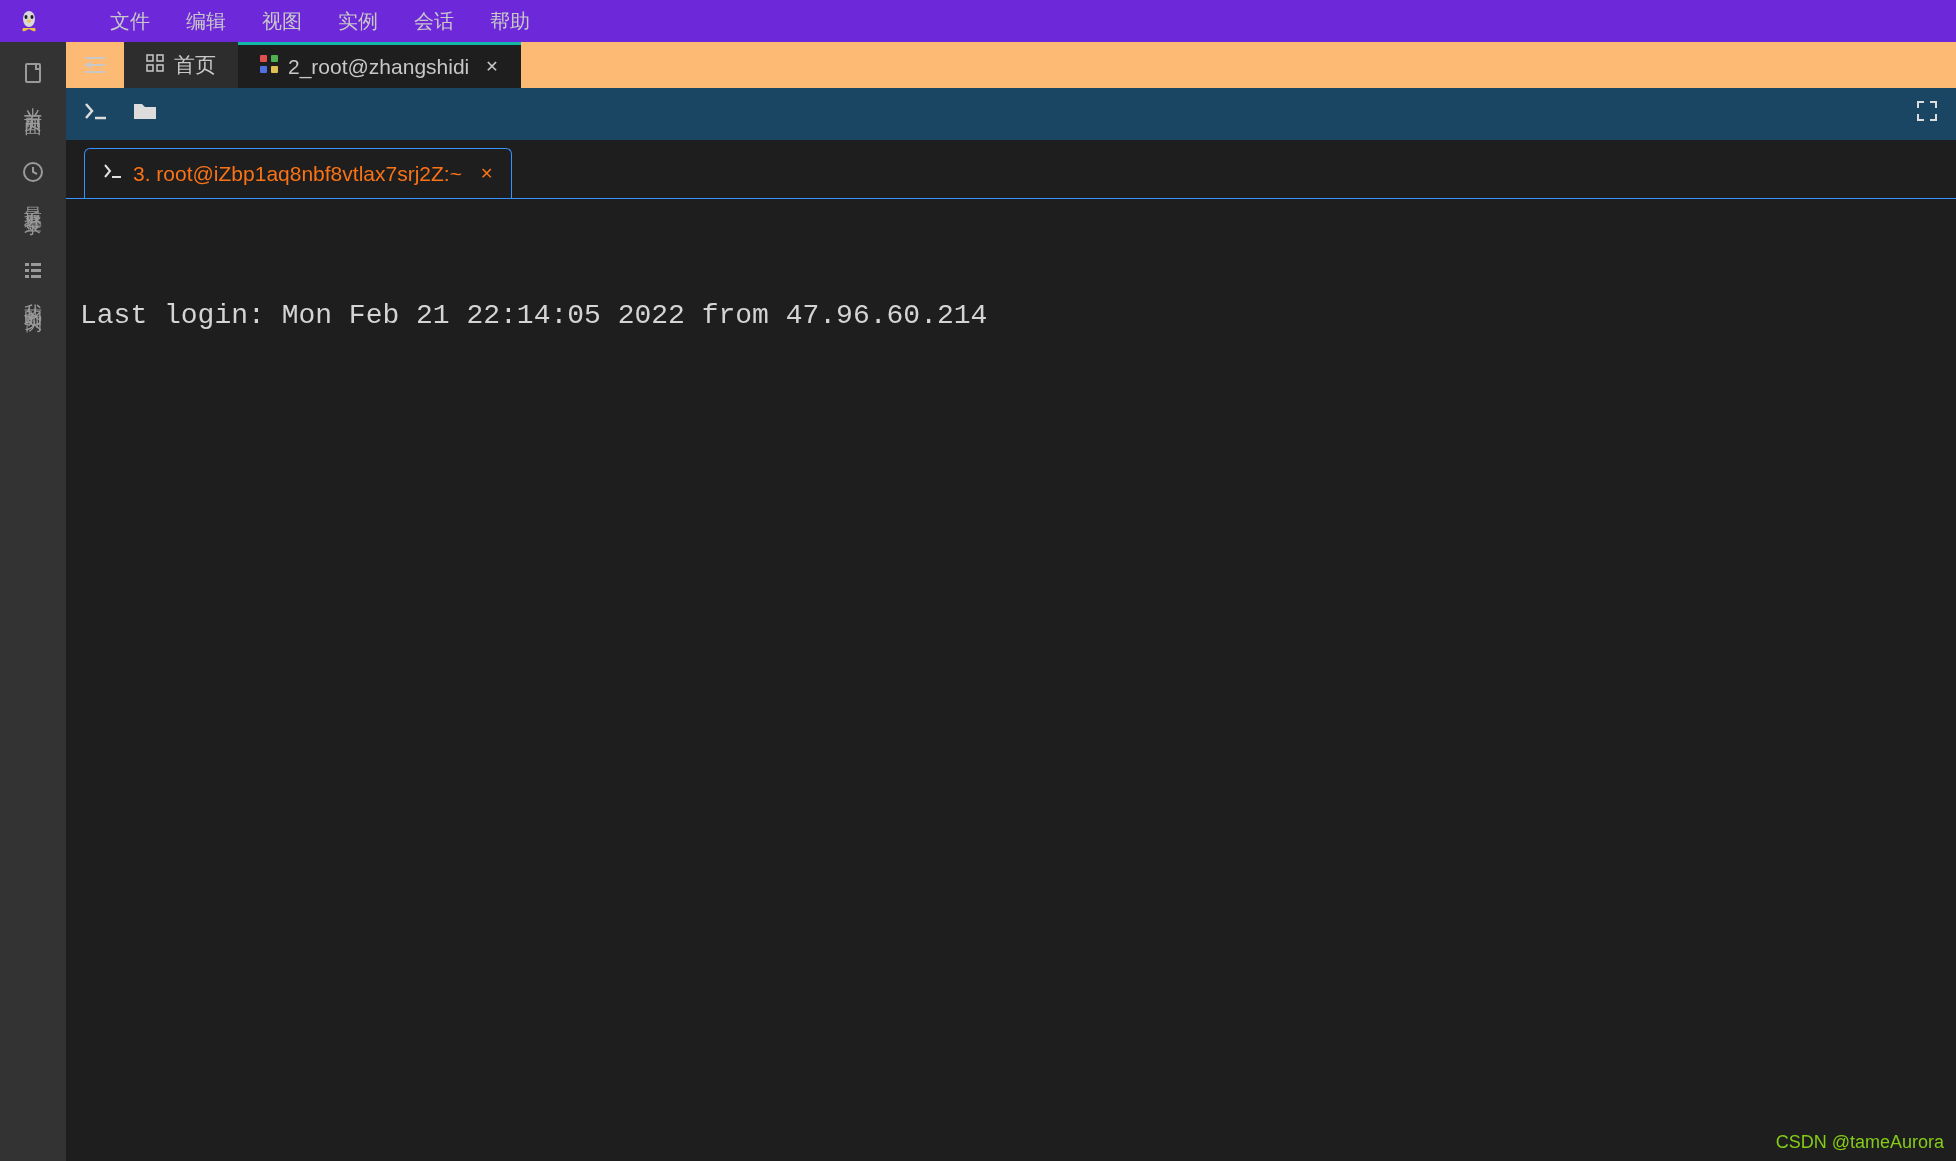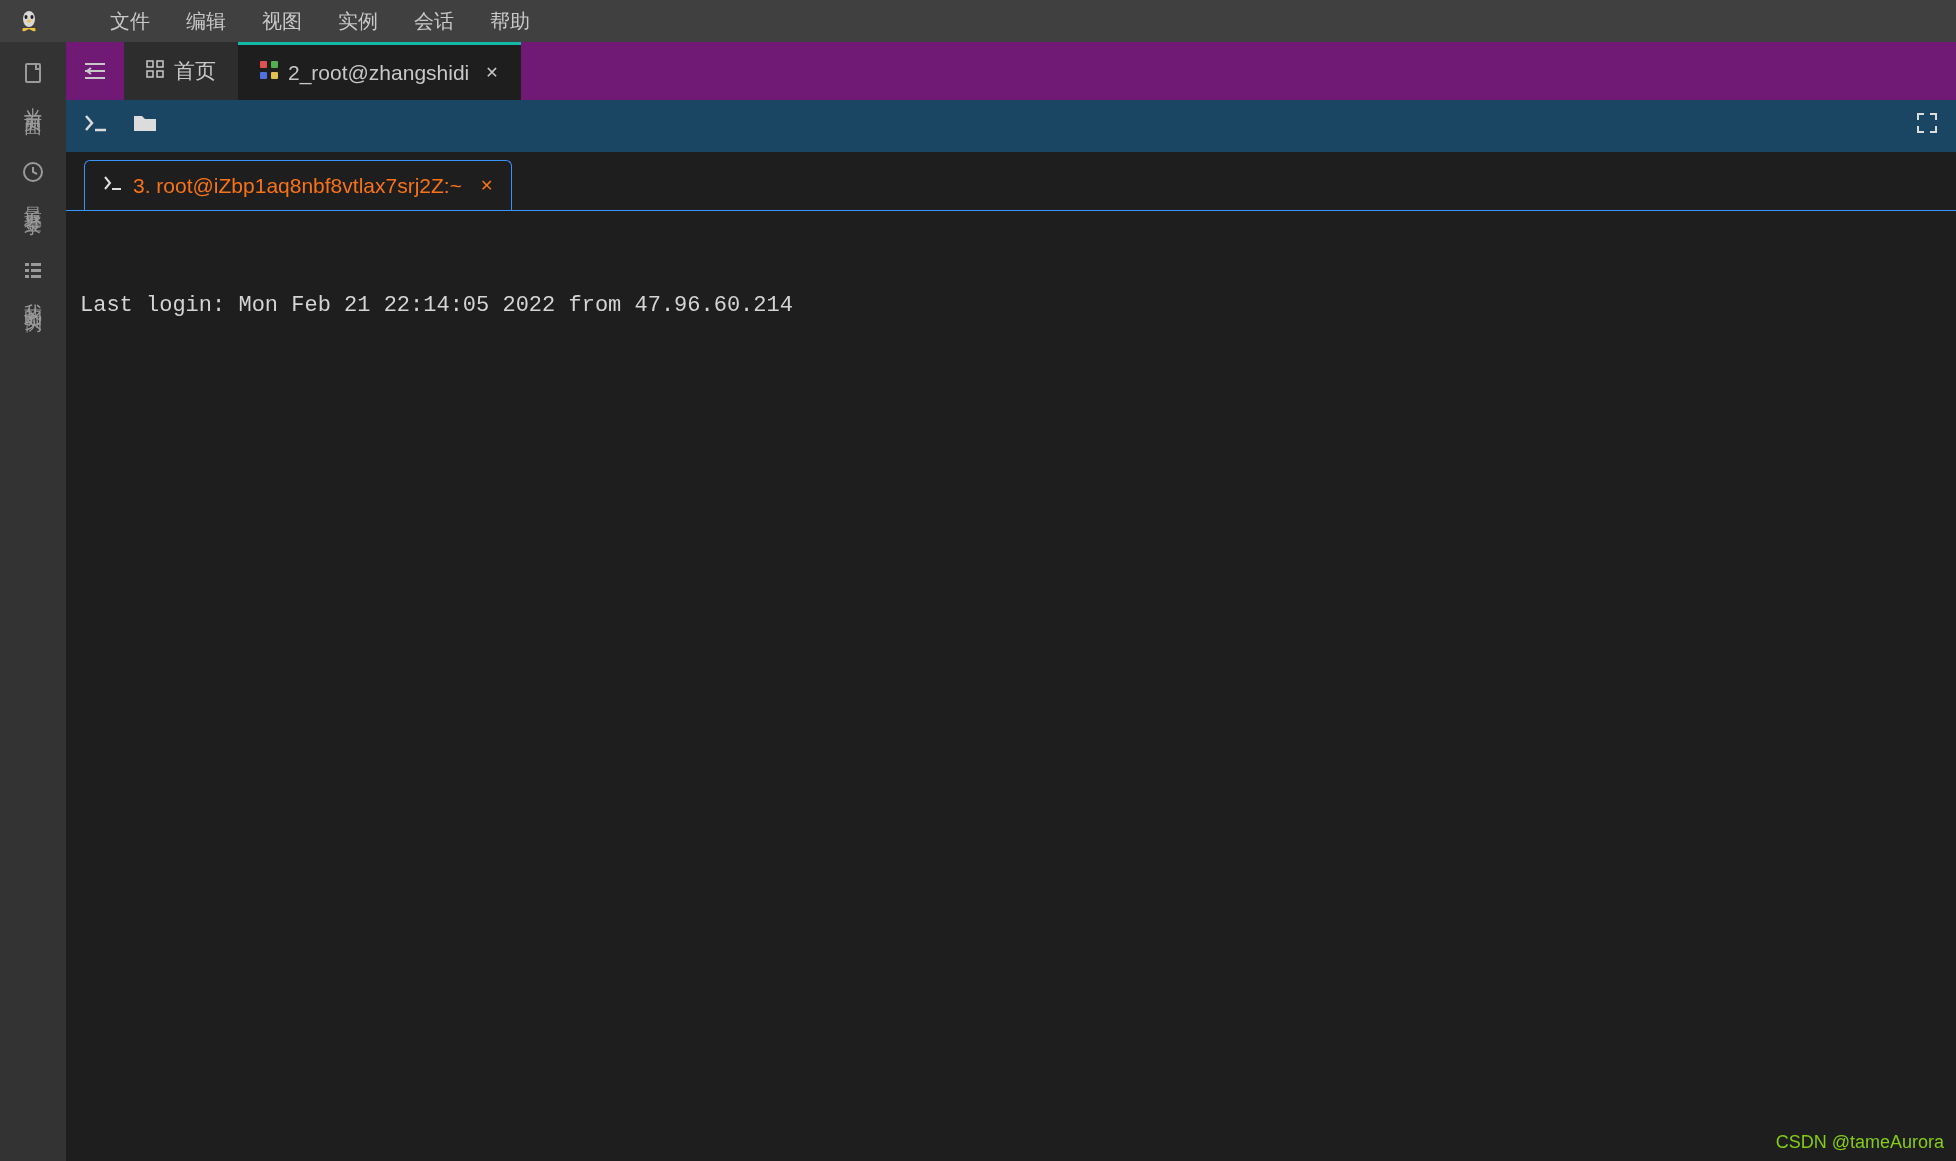--- a/index.html
+++ b/index.html
@@ -11,21 +11,21 @@
       width: 1956px;
       height: 1161px;
       background: #1e1e1e;
       font-family: -apple-system, "Segoe UI", "Microsoft YaHei", sans-serif;
       overflow: hidden;
       color: #cccccc;
       position: relative;
     }
     .menubar {
       height: 42px;
-      background: #404040;
+      background: #6d28d9;
       display: flex;
       align-items: center;
       padding-left: 18px;
       gap: 28px;
     }
     .menubar .logo {
       width: 22px;
       height: 22px;
       display: flex;
       align-items: center;
@@ -67,22 +67,22 @@
       font-size: 18px;
       letter-spacing: 4px;
     }
     .main-area {
       flex: 1;
       display: flex;
       flex-direction: column;
       background: #1e1e1e;
     }
     .tab-row {
-      height: 58px;
-      background: #701a75;
+      height: 46px;
+      background: #fdba74;
       display: flex;
       align-items: stretch;
     }
     .tab-collapse {
       width: 58px;
       display: flex;
       align-items: center;
       justify-content: center;
       color: #c8c8c8;
       cursor: pointer;
@@ -160,21 +160,21 @@
       margin-left: 8px;
       font-size: 16px;
       cursor: pointer;
     }
     .terminal {
       flex: 1;
       background: #1e1e1e;
       border-top: 1px solid #3794ff;
       padding: 12px 14px;
       font-family: "Consolas", "Courier New", monospace;
-      font-size: 22px;
+      font-size: 28px;
       line-height: 1.5;
       color: #d4d4d4;
       white-space: pre;
     }
     .term-line {
       min-height: 33px;
     }
     .watermark {
       position: absolute;
       right: 12px;

